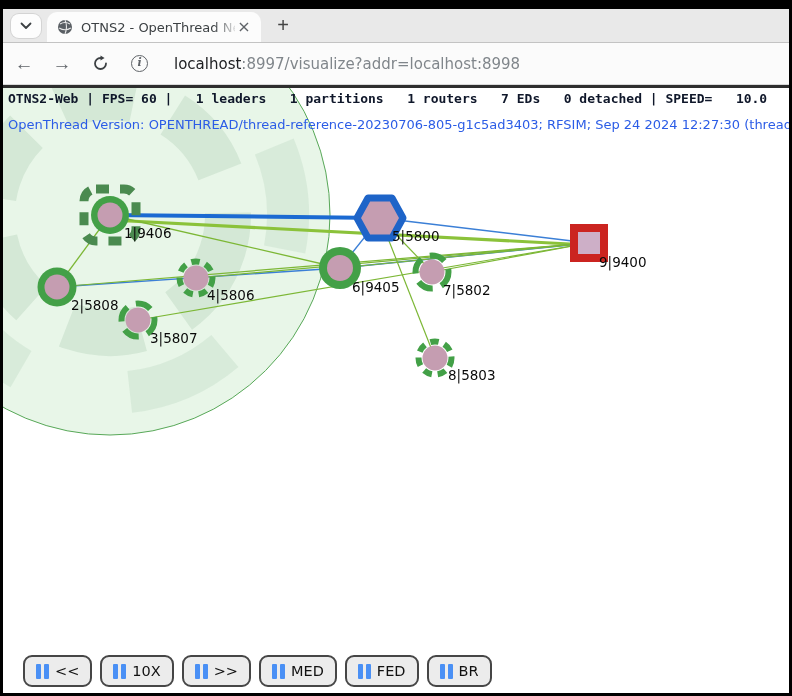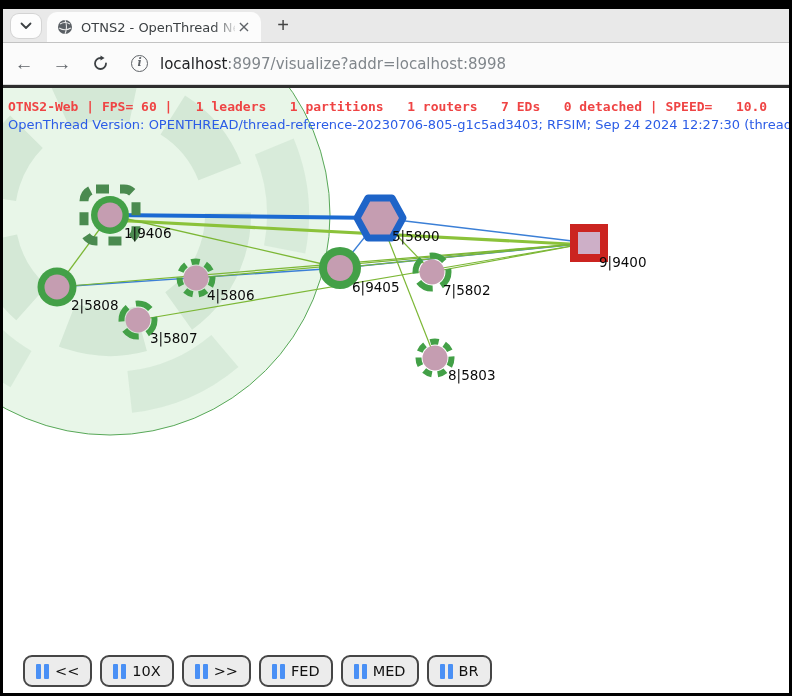--- a/index.html
+++ b/index.html
@@ -51,31 +51,31 @@
     border:none;background:transparent;color:#5f6368;font-size:19px;
     width:34px;height:34px;padding:0;margin-left:4px;cursor:pointer;
   }
   .nav-btn svg{display:block;margin:auto;}
   .info-wrap{display:flex;align-items:center;margin-left:14px;}
   .info-icon{
     width:17px;height:17px;border:1.6px solid #5f6368;border-radius:50%;
     color:#5f6368;font-size:11px;line-height:14px;text-align:center;
     font-family:"DejaVu Serif",serif;font-style:italic;font-weight:bold;
   }
-  .url-text{margin-left:12px;font-size:15px;white-space:nowrap;}
+  .url-text{margin-left:26px;font-size:15px;white-space:nowrap;}
   .url-host{color:#202124;}
   .url-rest{color:#80868b;}
   .chrome-sep{height:3px;background:#2e2e2e;flex:0 0 3px;}
   
   .page{flex:1;background:#fff;position:relative;overflow:hidden;}
   .canvas-svg{position:absolute;left:0;top:0;}
   .status1{
-    position:absolute;left:5px;top:11px;
+    position:absolute;left:5px;top:3px;
     font-family:"DejaVu Sans Mono","Liberation Mono",monospace;
-    font-weight:bold;font-size:13px;color:#ef4444;white-space:pre;
+    font-weight:bold;font-size:13px;color:#0f172a;white-space:pre;
   }
   .status2{
     position:absolute;left:5px;top:29px;font-size:13px;white-space:nowrap;
   }
   
   .toolbar{
     position:absolute;left:20px;bottom:6px;right:-60px;
     display:flex;gap:8px;align-items:stretch;
   }
   .tbtn{
@@ -219,28 +219,28 @@
             <i></i>
             <i></i>
           </span>
           <span class="tbtn-label">&gt;&gt;</span>
         </button>
         <button class="tbtn">
           <span class="pause" hidden="">
             <i></i>
             <i></i>
           </span>
+          <span class="tbtn-label">MED</span>
+        </button>
+        <button class="tbtn">
+          <span class="pause" hidden="">
+            <i></i>
+            <i></i>
+          </span>
           <span class="tbtn-label">FED</span>
-        </button>
-        <button class="tbtn">
-          <span class="pause" hidden="">
-            <i></i>
-            <i></i>
-          </span>
-          <span class="tbtn-label">MED</span>
         </button>
         <button class="tbtn">
           <span class="pause" hidden="">
             <i></i>
             <i></i>
           </span>
           <span class="tbtn-label">BR</span>
         </button>
       </div>
   </div>

